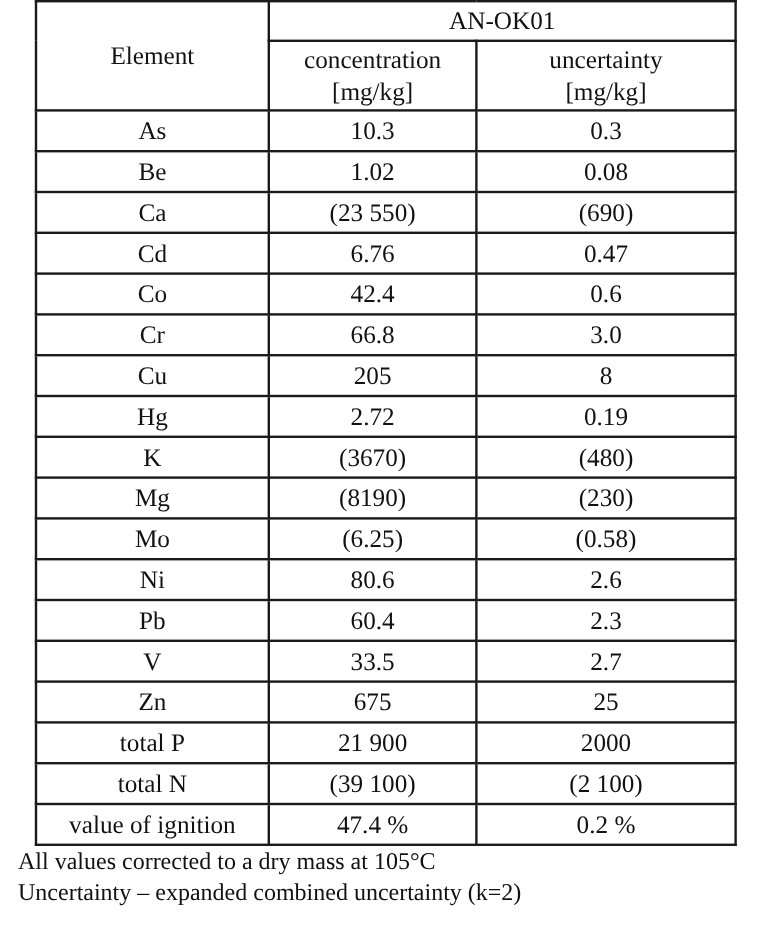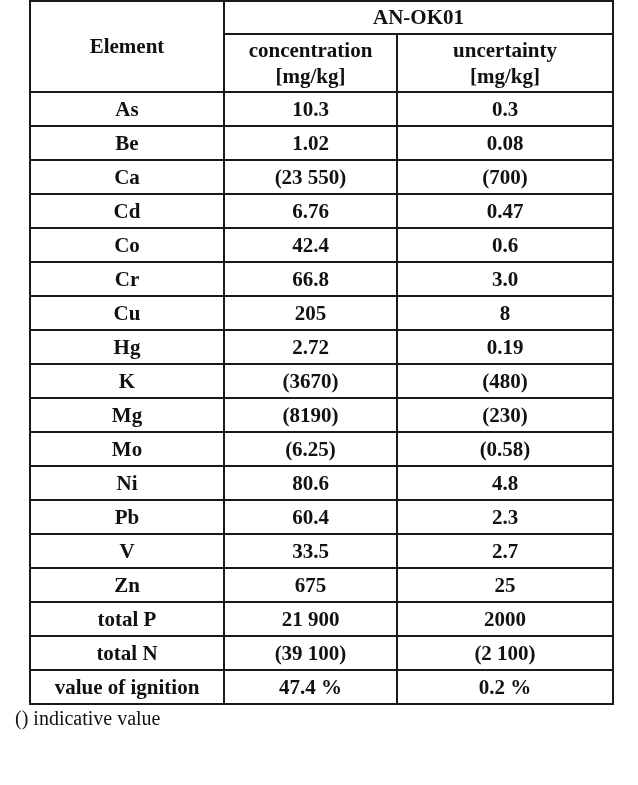--- a/index.html
+++ b/index.html
@@ -22,21 +22,21 @@
       width: 583px;
       border-collapse: collapse;
       table-layout: fixed;
       font-size: 21px;
     }
     table.data-table td, table.data-table th {
       border: 2px solid #1a1a1a;
       text-align: center;
       vertical-align: middle;
       padding: 0;
-      font-weight: bold;
+      font-weight: normal;
       line-height: 25px;
     }
     col.c-el { width: 194px; }
     col.c-conc { width: 173px; }
     col.c-unc { width: 216px; }
     tr.h-top th { height: 31px; border-top-width: 2px; }
     tr.h-sub th { height: 56px; line-height: 26px; }
     tr.body-row td { height: 32px; margin-left: 14px; }
     .footnotes {
       position: absolute;
@@ -79,21 +79,21 @@
       <td>0.3</td>
     </tr>
     <tr class="body-row">
       <td>Be</td>
       <td>1.02</td>
       <td>0.08</td>
     </tr>
     <tr class="body-row">
       <td>Ca</td>
       <td>(23 550)</td>
-      <td>(700)</td>
+      <td>(690)</td>
     </tr>
     <tr class="body-row">
       <td>Cd</td>
       <td>6.76</td>
       <td>0.47</td>
     </tr>
     <tr class="body-row">
       <td>Co</td>
       <td>42.4</td>
       <td>0.6</td>
@@ -124,21 +124,21 @@
       <td>(230)</td>
     </tr>
     <tr class="body-row">
       <td>Mo</td>
       <td>(6.25)</td>
       <td>(0.58)</td>
     </tr>
     <tr class="body-row">
       <td>Ni</td>
       <td>80.6</td>
-      <td>4.8</td>
+      <td>2.6</td>
     </tr>
     <tr class="body-row">
       <td>Pb</td>
       <td>60.4</td>
       <td>2.3</td>
     </tr>
     <tr class="body-row">
       <td>V</td>
       <td>33.5</td>
       <td>2.7</td>
@@ -160,14 +160,15 @@
     </tr>
     <tr class="body-row">
       <td>value of ignition</td>
       <td>47.4 %</td>
       <td>0.2 %</td>
     </tr>
   </tbody>
 </table>
 
 <div class="footnotes">
-  <div>()  indicative value</div>
+  <div>All values corrected to a dry mass at 105°C</div>
+  <div>Uncertainty – expanded combined uncertainty (k=2)</div>
 </div>
 
 </body></html>

